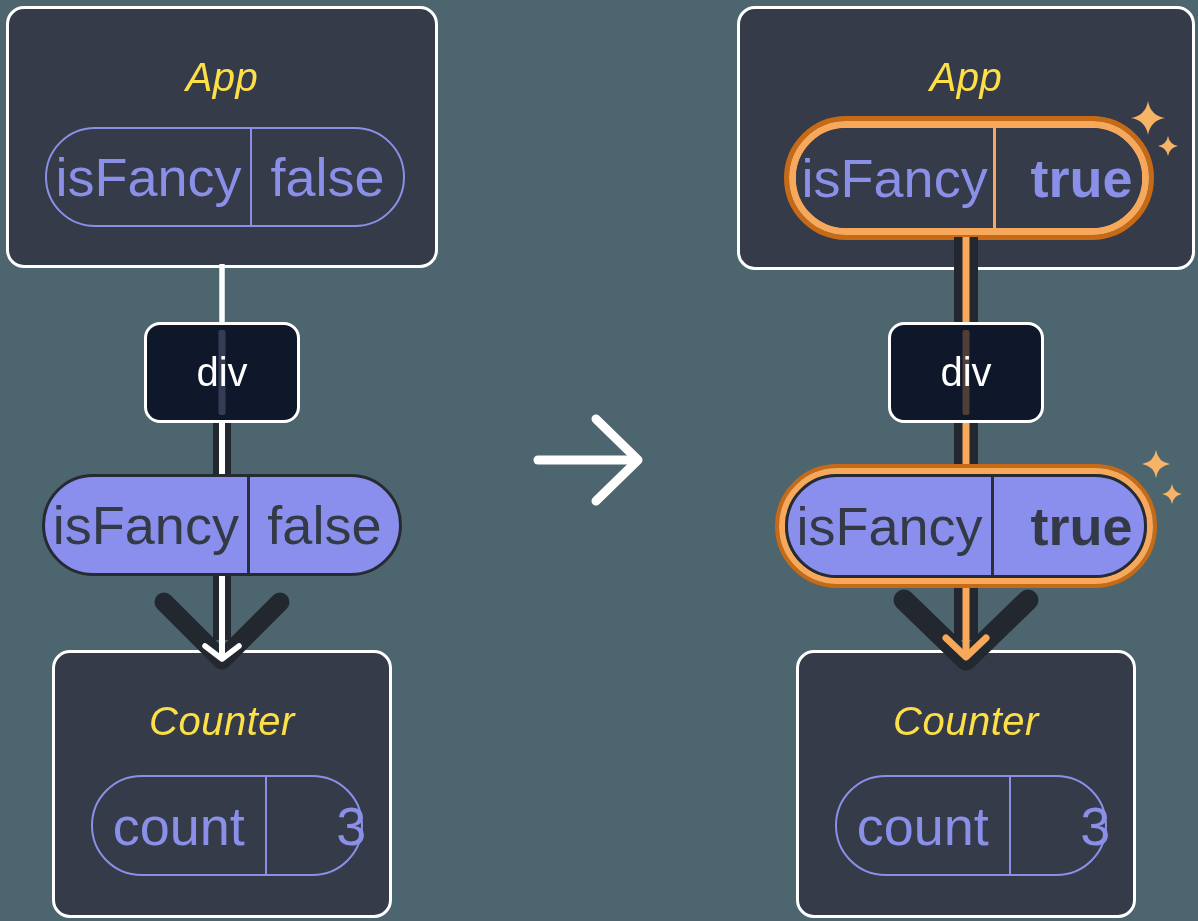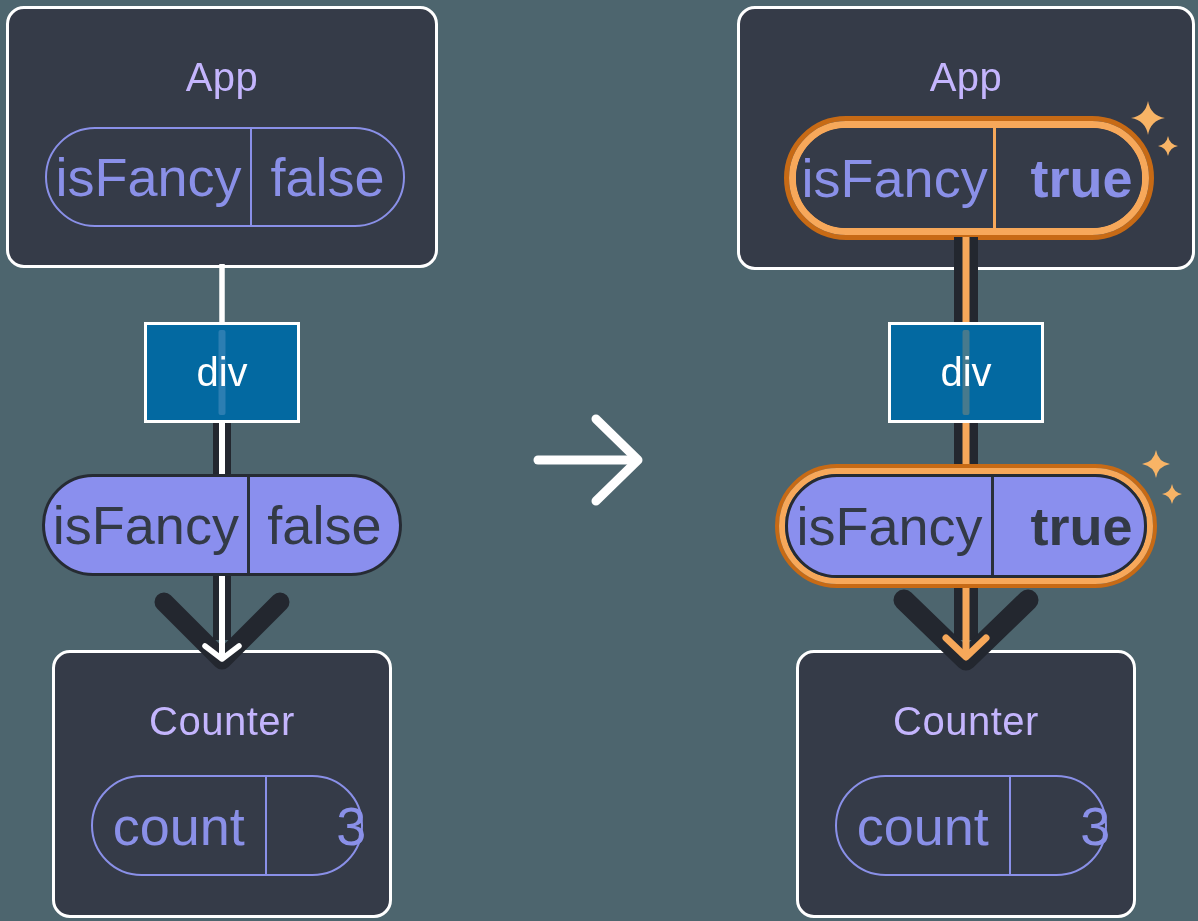--- a/index.html
+++ b/index.html
@@ -21,30 +21,31 @@
     border: 3.5px solid #FFFFFF;
     border-radius: 18px;
     z-index: 1;
   }
   .card-title {
     position: absolute;
     top: 46px; left: 0; right: 0;
     text-align: center;
     font-size: 40px;
     font-weight: 500;
-    color: #c4b5fd;
+    color: #fde047;
     letter-spacing: 0.5px;
+    font-style: italic;
   }
 
   
   .node {
     position: absolute;
-    background: #0369a1;
+    background: #0f172a;
     border: 3.5px solid #FFFFFF;
-    border-radius: 0;
+    border-radius: 16px;
     z-index: 3;
     display: flex;
     align-items: center;
     justify-content: center;
     color: #FFFFFF;
     font-size: 40px;
     font-weight: 500;
   }
   .thru {
     position: absolute;

